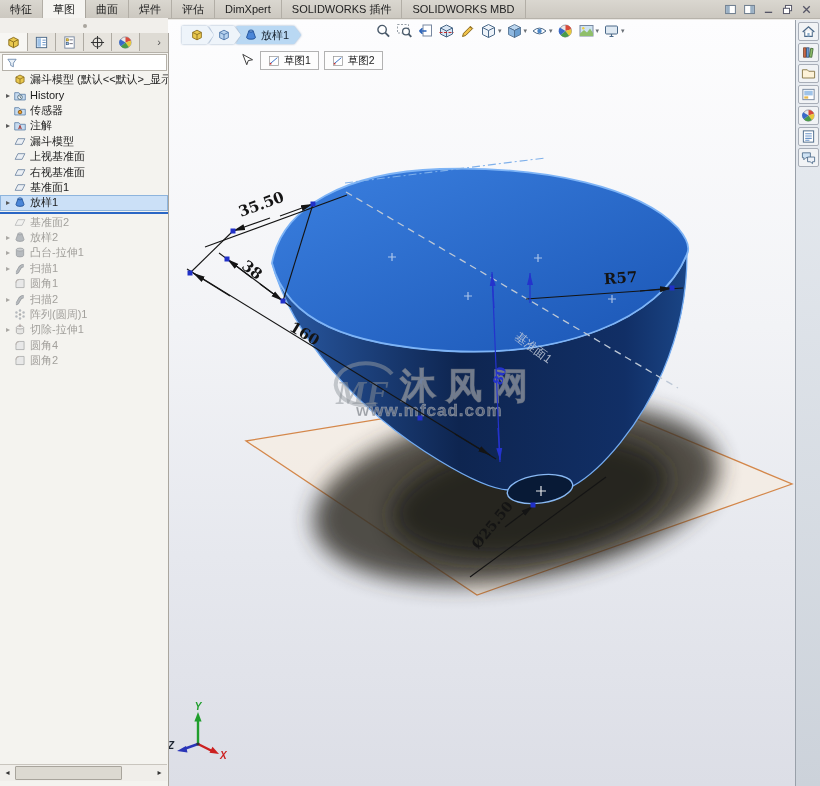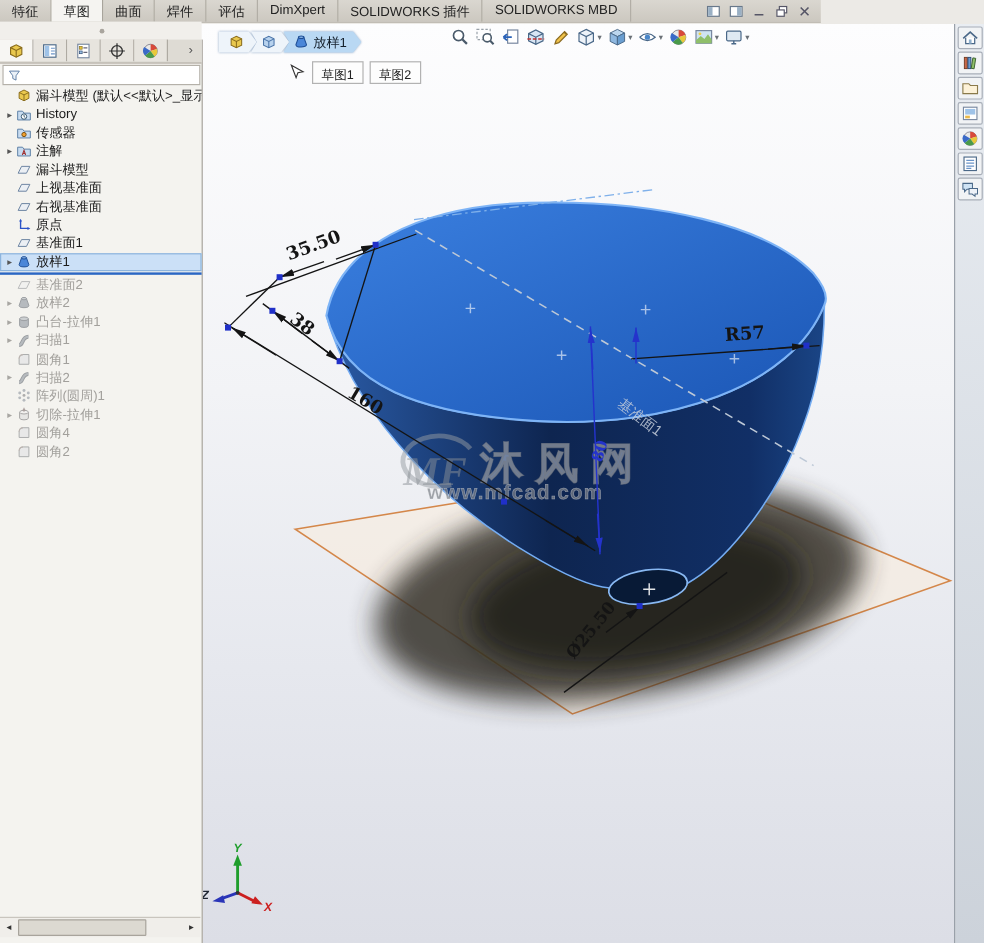--- a/index.html
+++ b/index.html
@@ -1,18 +1,18 @@
 <!DOCTYPE html>
 <html><head>
 <meta charset="utf-8">
 <style>
   html,body{margin:0;padding:0;background:#e8e6e2;font-family:"Liberation Sans",sans-serif;}
   #app{position:relative;width:820px;height:786px;overflow:hidden;background:#eceae6;}
   
-  #tabbar{position:absolute;left:0;top:0;width:684px;height:18px;background:linear-gradient(#dad7d0,#ccc8c0);border-bottom:1px solid #b6b2aa;display:flex;align-items:stretch;}
+  #tabbar{position:absolute;left:0;top:0;width:820px;height:18px;background:linear-gradient(#dad7d0,#ccc8c0);border-bottom:1px solid #b6b2aa;display:flex;align-items:stretch;}
   #cmd-tabs{display:flex;}
   .ctab{display:flex;align-items:center;padding:0 10px;font-size:11px;color:#222;border-right:1px solid #b2aea6;cursor:default;white-space:nowrap;}
   .ctab.on{background:#f5f4f1;border-right:1px solid #a8a49c;}
   #wctrl{margin-left:auto;display:flex;align-items:center;gap:4px;padding-right:6px;}
   .wcb{width:15px;height:13px;display:inline-flex;}
   .wcb svg{width:15px;height:13px;}
   
   #strip{position:absolute;left:0;top:18px;width:168px;height:15px;background:#f1efeb;}
   #strip .dot{position:absolute;left:83px;top:6px;width:4px;height:4px;border-radius:50%;background:#a9a59e;}
   
@@ -34,21 +34,21 @@
   
   #bcrumb{position:absolute;left:14px;top:6px;display:flex;height:18px;filter:drop-shadow(0 0 1px rgba(120,150,185,.8));}
   .bseg{display:flex;align-items:center;gap:3px;background:#eef4fa;padding:0 10px 0 8px;margin-left:-5px;clip-path:polygon(0 0,calc(100% - 7px) 0,100% 50%,calc(100% - 7px) 100%,0 100%,5px 50%);}
   .bseg:first-child{clip-path:polygon(0 0,calc(100% - 7px) 0,100% 50%,calc(100% - 7px) 100%,0 100%);margin-left:0;}
   .bseg.on{background:#b9d8f3;}
   .bseg svg{width:14px;height:14px;}
   .bseg .lab{font-size:11px;color:#15202c;padding-right:2px;}
   
   #ctxrow{position:absolute;left:72px;top:31px;display:flex;align-items:flex-start;gap:5px;}
   #ctxrow .cur{width:15px;height:15px;margin-top:2px;}
-  .cbtn{display:inline-flex;align-items:center;gap:4px;height:17px;padding:0 7px;background:#fdfdfd;border:1px solid #b2b2b2;font-size:10.5px;color:#222;flex-direction:column;}
+  .cbtn{display:inline-flex;align-items:center;gap:4px;height:17px;padding:0 7px;background:#fdfdfd;border:1px solid #b2b2b2;font-size:10.5px;color:#222;}
   .cbtn svg{width:12px;height:12px;}
   
   #lpanel{position:absolute;left:0;top:33px;width:168px;height:753px;background:#f4f3ef;border-right:1px solid #a9a59e;}
   #ptabs{position:absolute;left:0;top:0;width:168px;height:19px;background:#dedbd4;border-bottom:1px solid #b6b2aa;display:flex;}
   .ptab{width:27px;height:18px;display:inline-flex;align-items:center;justify-content:center;border-right:1px solid #aeaaa2;background:#e7e4de;}
   .ptab.on{background:#f7f6f3;}
   .ptab svg{width:15px;height:15px;}
   .pexp{margin-left:auto;width:18px;text-align:center;font-size:11px;color:#555;line-height:18px;}
   #pfilter{position:absolute;left:0;top:19px;width:168px;height:20px;padding:2px 2px;box-sizing:border-box;}
   #pfilter .box{width:160px;height:15px;background:#fff;border:1px solid #b5b1a9;display:flex;align-items:center;padding-left:3px;}
@@ -629,27 +629,20 @@
         <div class="trow">
           <span class="tw"></span>
           <svg class="tic" viewBox="0 0 16 16">
             <use href="#sym-plane" xlink:href="#sym-plane"></use>
           </svg>
           <span class="lab">右视基准面</span>
         </div>
         <div class="trow">
           <span class="tw"></span>
           <svg class="tic" viewBox="0 0 16 16">
-            <use href="#sym-origin" xlink:href="#sym-origin"></use>
-          </svg>
-          <span class="lab">原点</span>
-        </div>
-        <div class="trow">
-          <span class="tw"></span>
-          <svg class="tic" viewBox="0 0 16 16">
             <use href="#sym-plane" xlink:href="#sym-plane"></use>
           </svg>
           <span class="lab">基准面1</span>
         </div>
         <div class="trow sel">
           <span class="tw">▸</span>
           <svg class="tic" viewBox="0 0 16 16">
             <use href="#sym-loft" xlink:href="#sym-loft"></use>
           </svg>
           <span class="lab">放样1</span>

